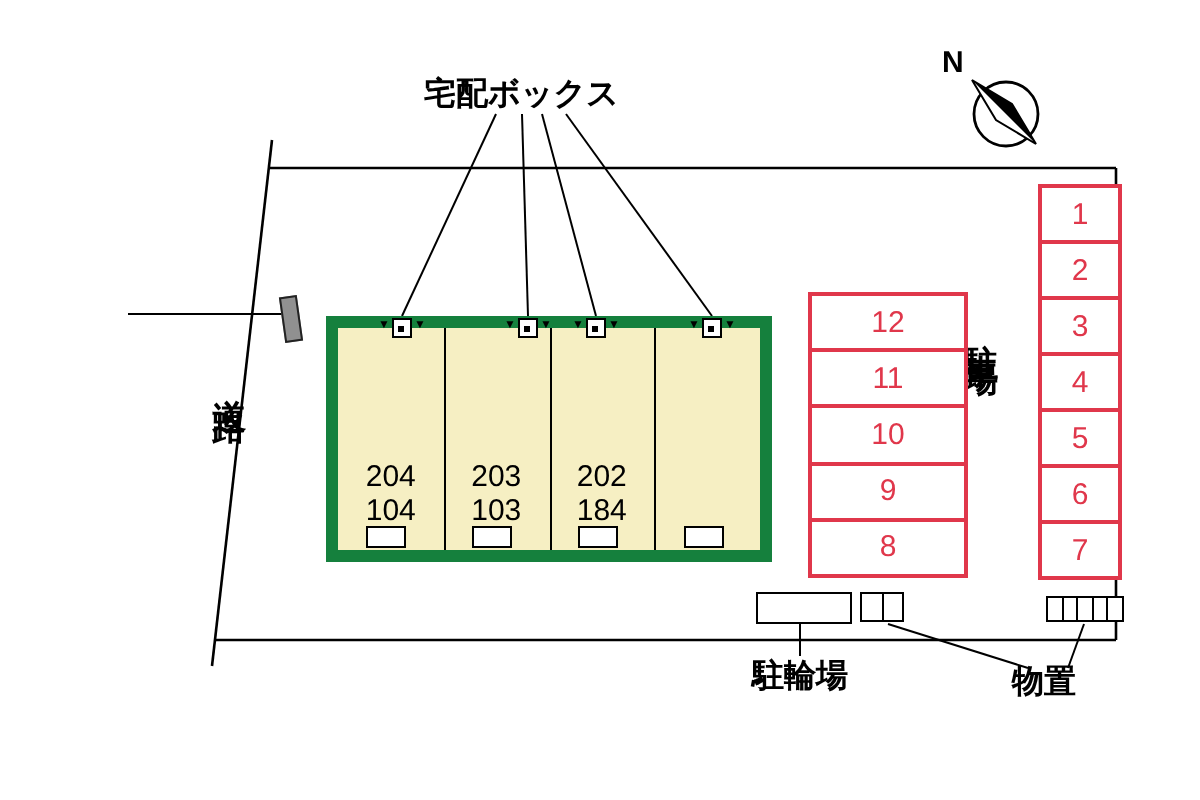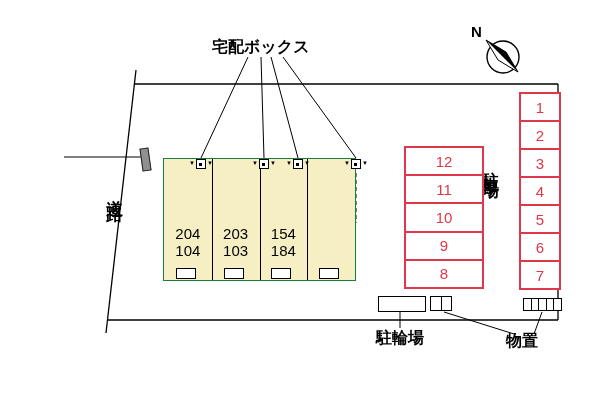--- a/index.html
+++ b/index.html
@@ -4,22 +4,22 @@
 <style>
   *{margin:0;padding:0;box-sizing:border-box}
   html,body{background:#fff}
   body{font-family:"Liberation Sans","DejaVu Sans",sans-serif;color:#000}
   .canvas{position:relative;width:600px;height:400px;background:#fff;overflow:hidden}
   .canvas > svg{position:absolute;left:0;top:0}
   .lbl{position:absolute;font-weight:bold;color:#000;white-space:nowrap}
   .vlabel{writing-mode:vertical-rl;text-orientation:upright;letter-spacing:5px}
 
   
-  .building{position:absolute;left:163px;top:158px;width:193px;height:123px;
-            background:#f6efc3;border:1px solid #15803d}
+  .building{position:absolute;left:163px;top:158px;width:223px;height:123px;
+            background:#f6efc3;border:6px solid #15803d}
   .udiv{position:absolute;top:0;bottom:0;width:1px;background:#000}
   .unit{position:absolute;top:0;height:100%;width:25%}
   .unum{position:absolute;top:66px;width:100%;text-align:center;font-size:15px;line-height:17px}
   .porch{position:absolute;bottom:1px;left:46%;transform:translateX(-50%);
          width:20px;height:11px;background:#fff;border:1px solid #000}
 
   
   .dbox{position:absolute;display:flex;align-items:flex-start;gap:1px}
   .tri{font-size:6px;line-height:9px;color:#000}
   .dbx{width:10px;height:10px;border:1px solid #000;background:#fff;
@@ -106,21 +106,21 @@
     <div class="unit" style="left:25%">
       <div class="unum">
         <div>203</div>
         <div>103</div>
       </div>
       <div class="porch"></div>
     </div>
 
     <div class="unit" style="left:50%">
       <div class="unum">
-        <div>154</div>
+        <div>202</div>
         <div>184</div>
       </div>
       <div class="porch"></div>
     </div>
 
     <div class="unit" style="left:75%">
       <div class="porch"></div>
     </div>
   </div>
 

